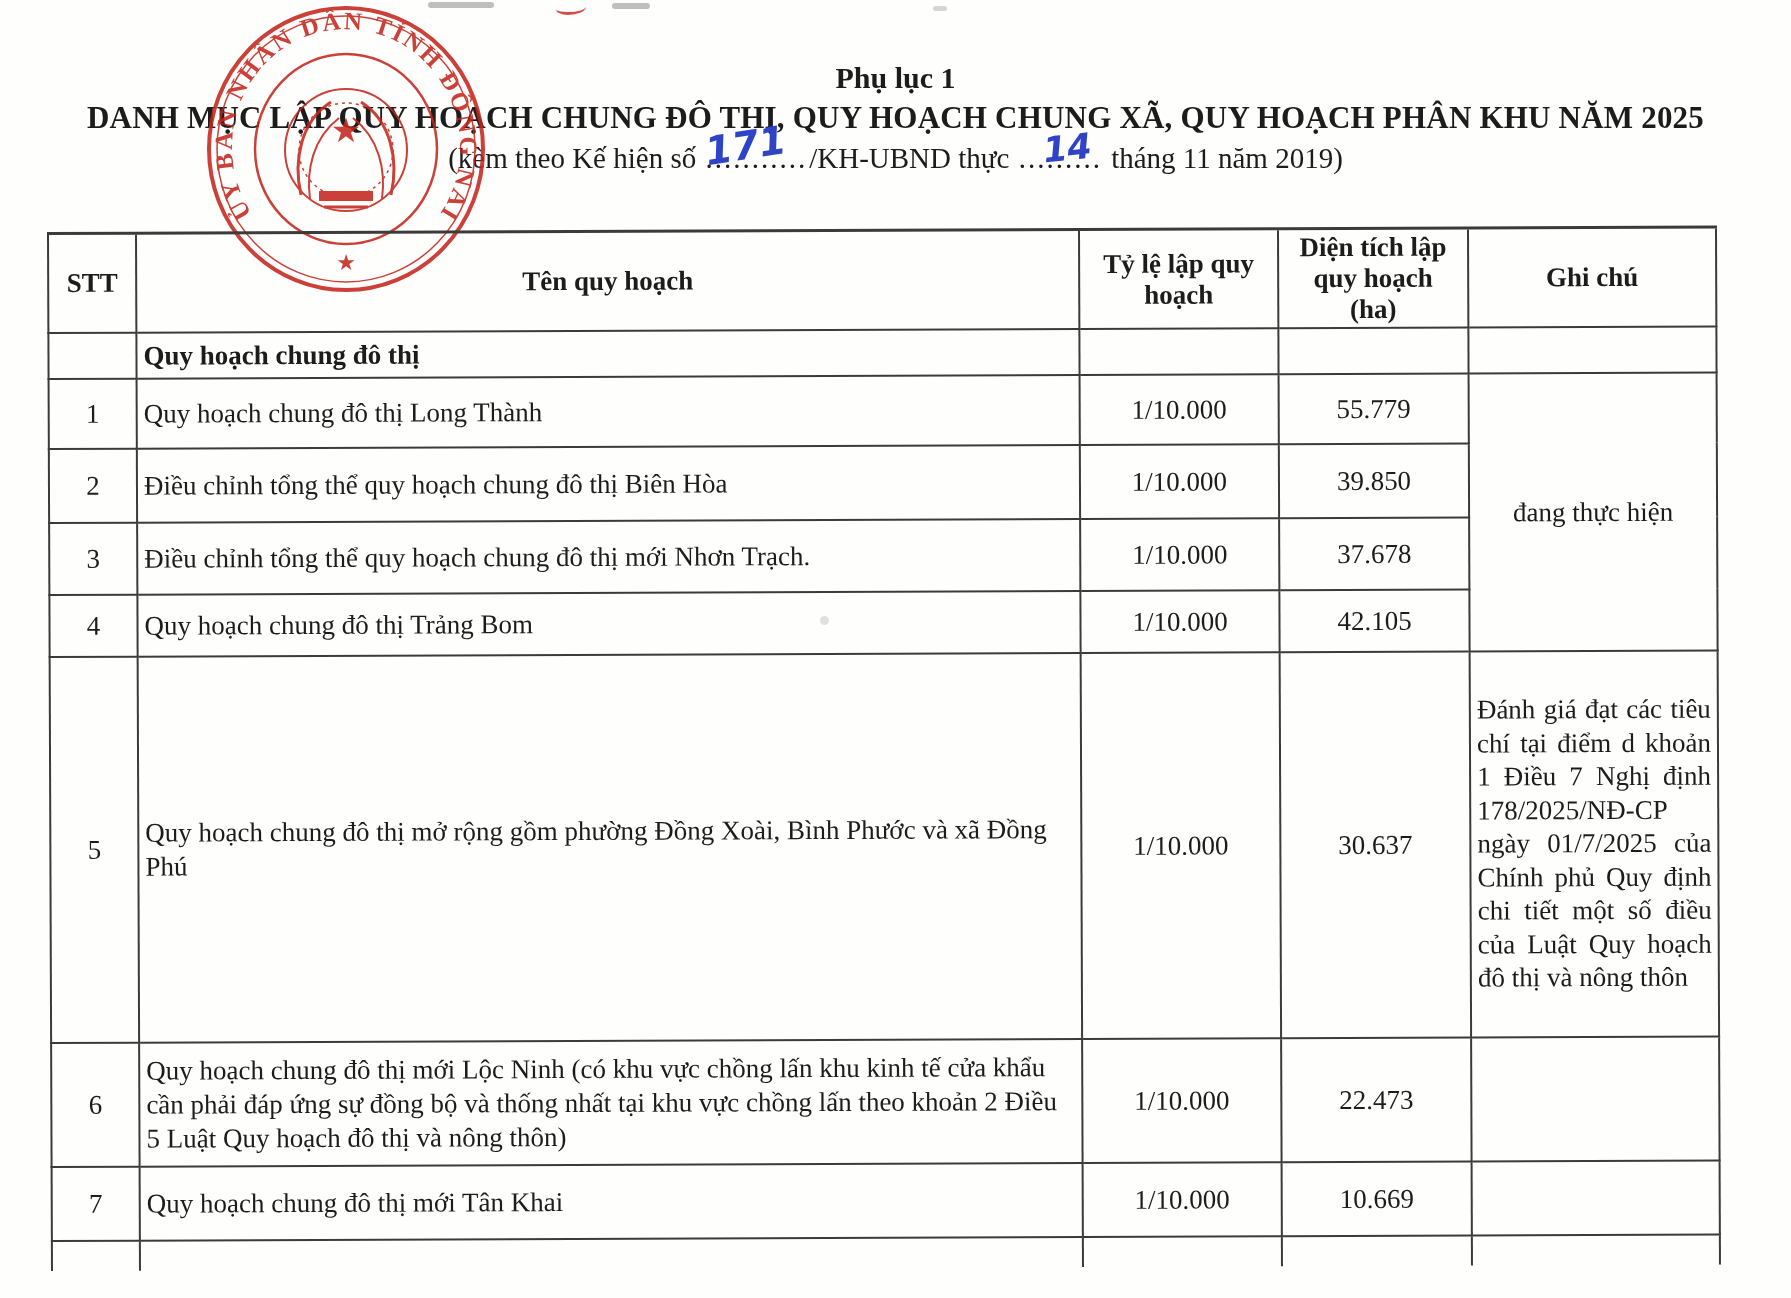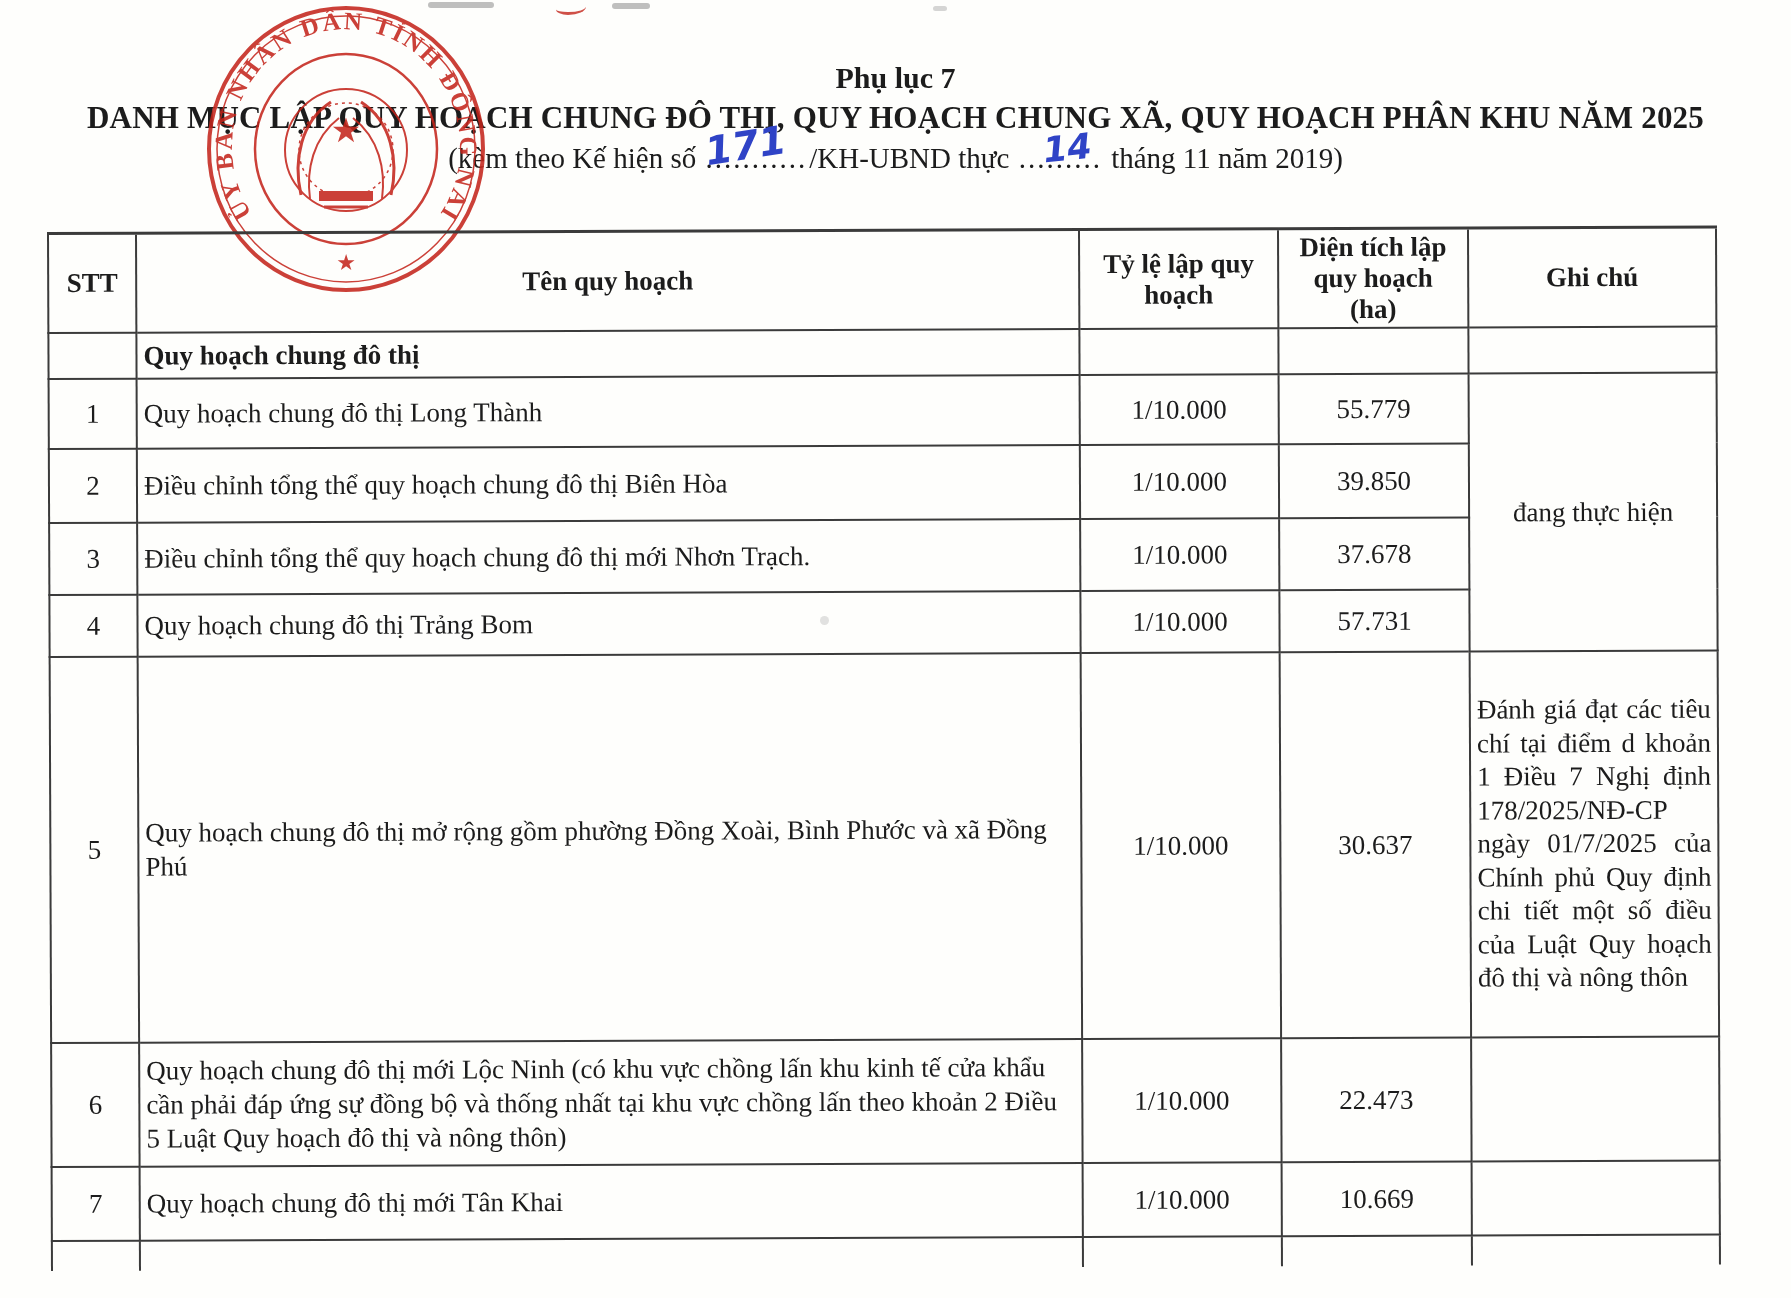--- a/index.html
+++ b/index.html
@@ -74,21 +74,21 @@
 
 <div class="page">
 
   <div class="artifact a1"></div>
   <div class="artifact a2"></div>
   <div class="artifact a3"></div>
   <div class="artifact a4"></div>
   <div class="artifact a5"></div>
 
   <div class="titles">
-    <div class="appendix">Phụ lục 7</div>
+    <div class="appendix">Phụ lục 1</div>
     <div class="main-title">DANH MỤC LẬP QUY HOẠCH CHUNG ĐÔ THỊ, QUY HOẠCH CHUNG XÃ, QUY HOẠCH PHÂN KHU NĂM 2025</div>
     <div class="subtitle">
       <span>(kèm theo Kế hiện số</span>
       <span class="dots-wrap"><span class="dotline">...........</span><span class="hand hand1">171</span></span><span>/KH-UBND thực</span>
       <span class="dots-wrap"><span class="dotline">.........</span><span class="hand hand2">14</span></span>
       <span>tháng 11 năm 2019)</span>
     </div>
   </div>
 
   <svg class="seal" viewBox="0 0 292 294">
@@ -154,21 +154,21 @@
       <tr class="r3">
         <td class="stt">3</td>
         <td class="name">Điều chỉnh tổng thể quy hoạch chung đô thị mới Nhơn Trạch.</td>
         <td class="num">1/10.000</td>
         <td class="num">37.678</td>
       </tr>
       <tr class="r4">
         <td class="stt">4</td>
         <td class="name">Quy hoạch chung đô thị Trảng Bom</td>
         <td class="num">1/10.000</td>
-        <td class="num">57.731</td>
+        <td class="num">42.105</td>
       </tr>
       <tr class="r5">
         <td class="stt">5</td>
         <td class="name">Quy hoạch chung đô thị mở rộng gồm phường Đồng Xoài, Bình Phước và xã Đồng Phú</td>
         <td class="num">1/10.000</td>
         <td class="num">30.637</td>
         <td class="note">Đánh giá đạt các tiêu chí tại điểm d khoản 1 Điều 7 Nghị định 178/2025/NĐ-CP ngày 01/7/2025 của Chính phủ Quy định chi tiết một số điều của Luật Quy hoạch đô thị và nông thôn</td>
       </tr>
       <tr class="r6">
         <td class="stt">6</td>

